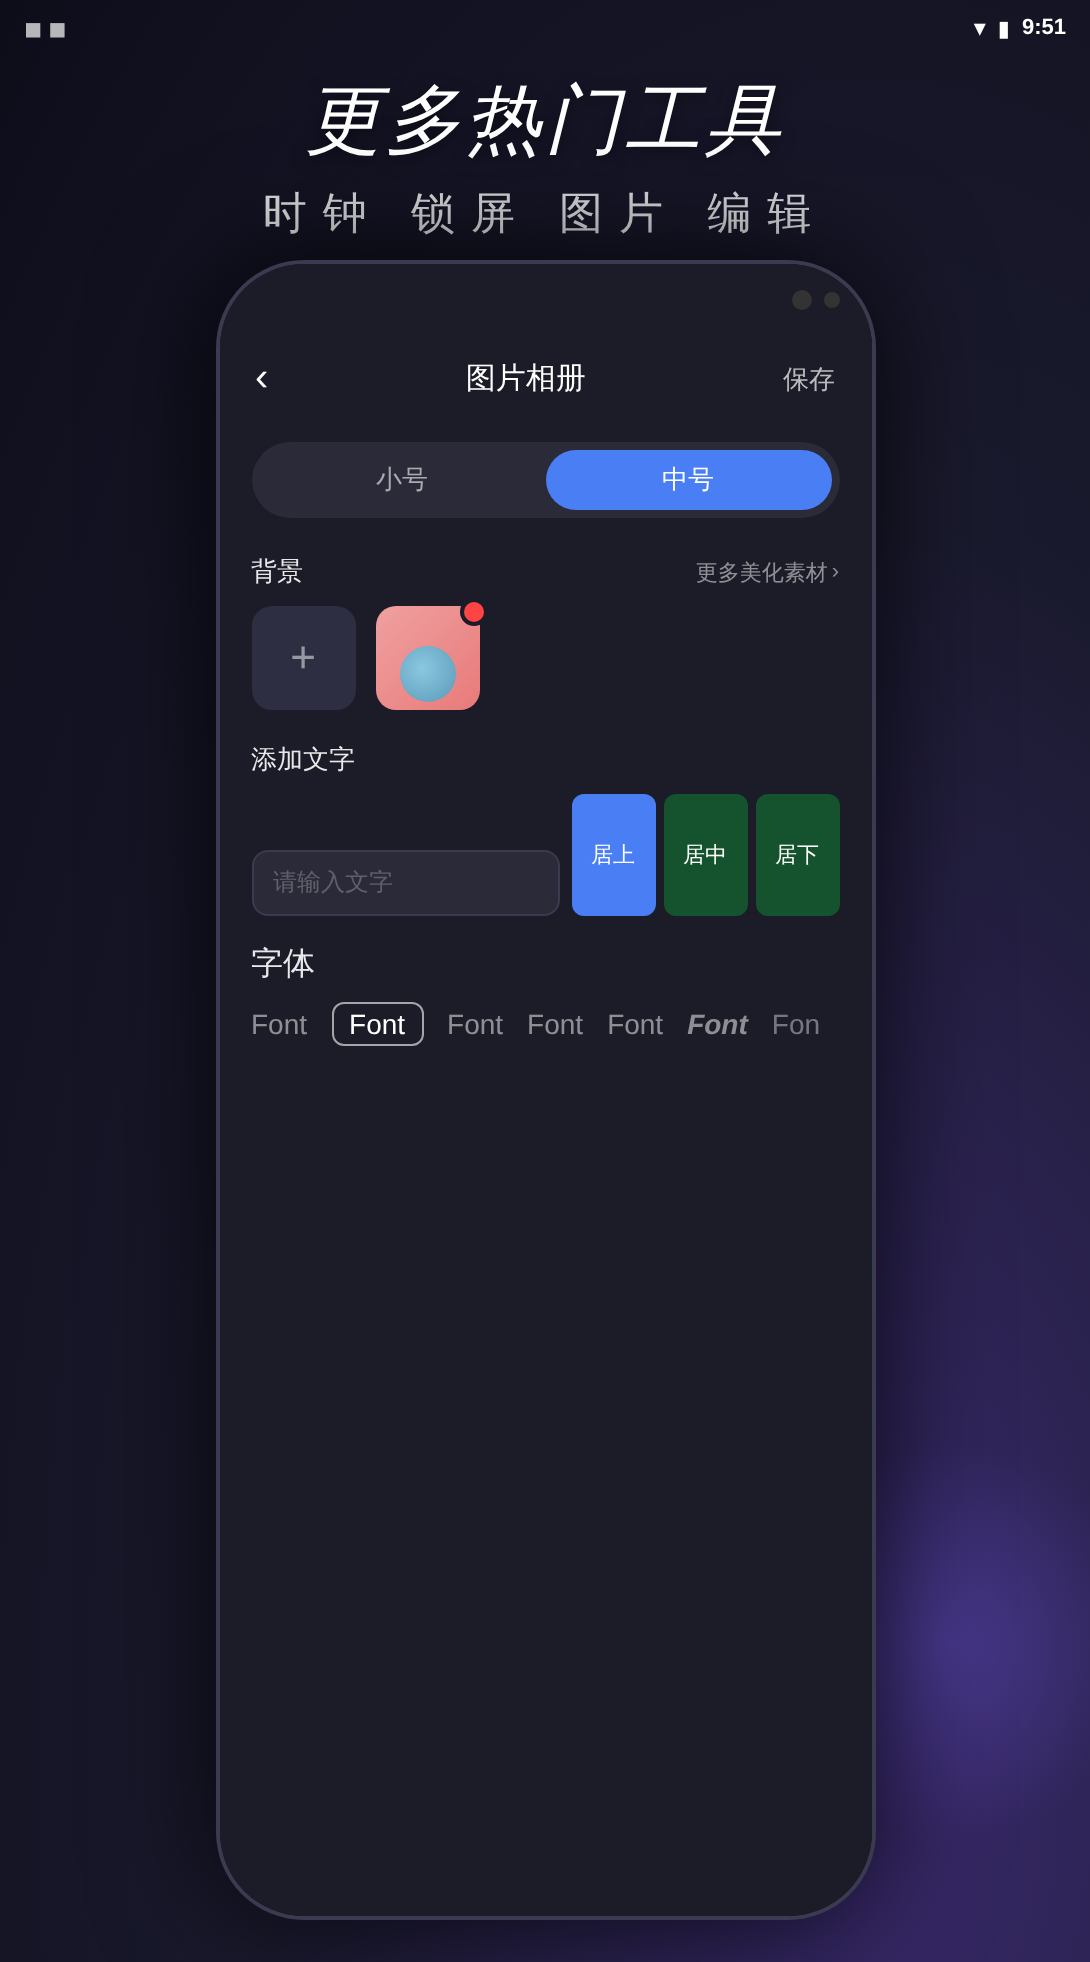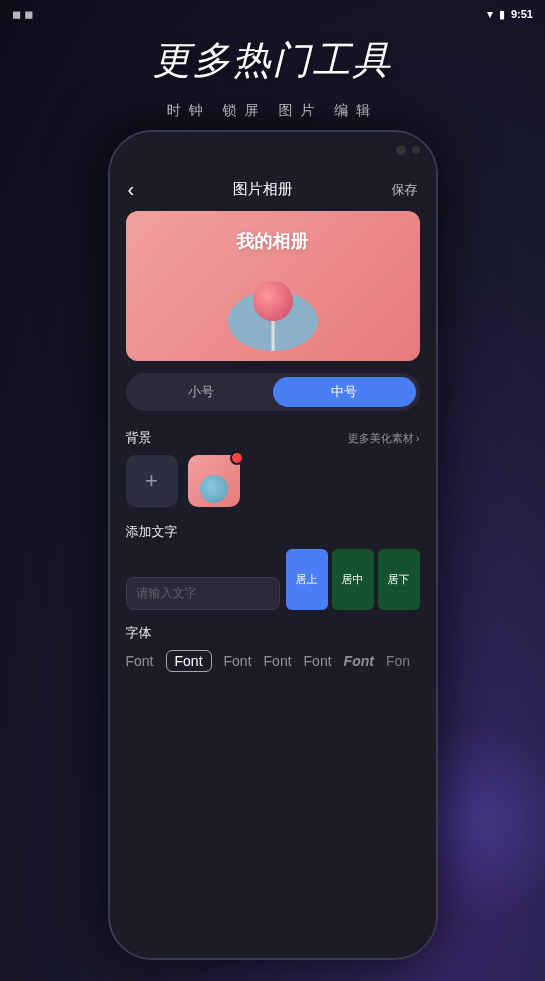--- a/index.html
+++ b/index.html
@@ -56,23 +56,23 @@
     }
     .hero-title {
       font-size: 38px;
       font-weight: 400;
       color: white;
       letter-spacing: 2px;
       text-shadow: 0 2px 8px rgba(0,0,0,0.5);
       font-style: italic;
     }
     .hero-subtitle {
-      font-size: 14px;
+      font-size: 22px;
       color: rgba(255,255,255,0.85);
-      margin-top: 16px;
+      margin-top: 6px;
       letter-spacing: 8px;
     }
 
     
     .phone-mockup {
       position: absolute;
       top: 130px;
       left: 50%;
       transform: translateX(-50%);
       width: 330px;
@@ -337,21 +337,21 @@
       background: transparent;
       border-width: 4px;
       border-style: solid;
     }
 
     
     .font-section {
       padding: 6px 16px;
     }
     .font-label-title {
-      font-size: 13px;
+      font-size: 16px;
       color: rgba(255,255,255,0.9);
       font-weight: 500;
       margin-bottom: 8px;
     }
     .font-row {
       display: flex;
       gap: 12px;
       align-items: center;
       overflow: hidden;
     }
@@ -423,27 +423,20 @@
   </div>
 
   <div class="phone-screen">
 
     <div class="app-header">
       <span class="back-btn">‹</span>
       <span class="app-title">图片相册</span>
       <span class="save-btn">保存</span>
     </div>
 
-    <div class="preview-area">
-      <div class="preview-title">我的相册</div>
-
-      <div class="lollipop-plate"></div>
-      <div class="lollipop-stick"></div>
-      <div class="lollipop-ball"></div>
-    </div>
 
     <div class="size-selector">
       <div class="size-btn" style="color:rgba(255,255,255,0.6)">小号</div>
       <div class="size-btn active">中号</div>
     </div>
 
     <div class="section">
       <div class="section-header">
         <span class="section-label">背景</span>
         <span class="section-more">

